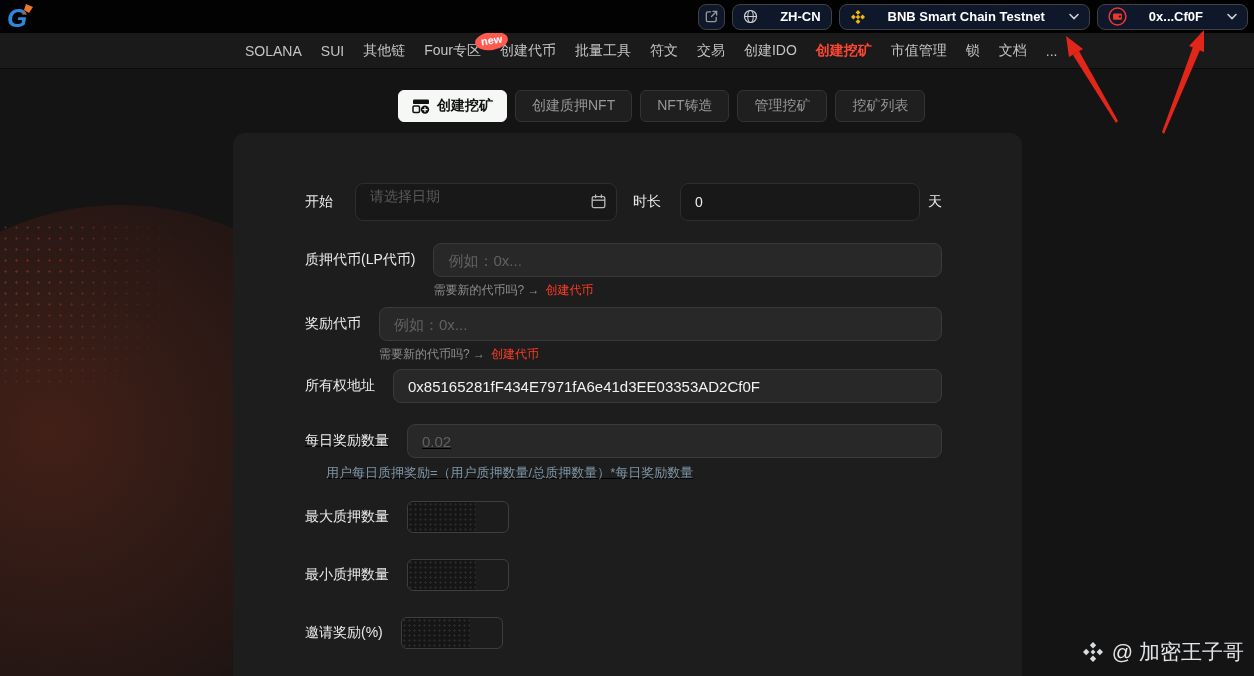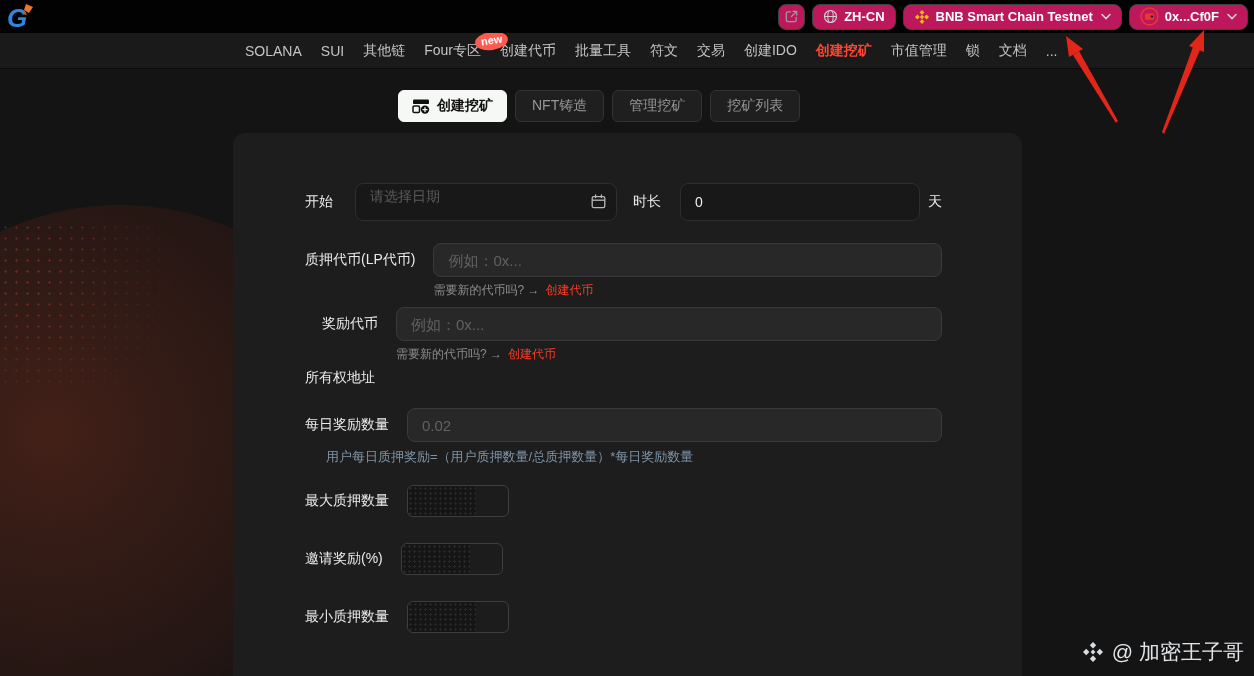--- a/index.html
+++ b/index.html
@@ -15,22 +15,22 @@
     background-image:radial-gradient(rgba(255,96,64,.55) 1px, transparent 1.4px);
     background-size:11px 11px; opacity:.5;
     -webkit-mask-image:radial-gradient(circle at 10% 30%, #000 0%, transparent 75%);
     mask-image:radial-gradient(circle at 10% 30%, #000 0%, transparent 75%); }
 
   
   .topbar { position:absolute; left:0; top:0; width:100%; height:33px; background:#020202;
     display:flex; align-items:center; padding:0 6px 0 5px; z-index:5; }
   .logo { width:32px; height:30px; display:flex; align-items:center; justify-content:center; }
   .topbar-right { margin-left:auto; display:flex; align-items:center; gap:7px; }
-  .tbtn { height:26px; display:flex; align-items:center; gap:6px; padding:0 10px;
-    background:#be185d; border:1px solid #414141; border-radius:8px; color:#fff;
+  .tbtn { height:26px; display:flex; align-items:center; gap:22px; padding:0 10px;
+    background:#0f172a; border:1px solid #414141; border-radius:8px; color:#fff;
     font-size:13px; font-weight:bold; cursor:pointer; white-space:nowrap; }
   .tbtn.icon-only { width:27px; padding:0; justify-content:center; }
   .chev { display:inline-block; margin-left:2px; }
 
   
   .navbar { position:absolute; left:0; top:33px; width:100%; height:36px; background:#1a1a1a;
     border-bottom:1px solid #0b0b0b; display:flex; align-items:center; gap:19px;
     padding-left:245px; z-index:4; }
   .nav-item { color:#c3c3c3; font-size:14px; cursor:pointer; position:relative; white-space:nowrap; }
   .nav-item.active { color:#ff4632; font-weight:bold; }
@@ -68,23 +68,23 @@
   .inp-big { height:34px; background:#282828; border:1px solid #3a3a3a; border-radius:8px;
     color:#f1f1f1; font-size:15px; padding:16px 14px; outline:none; width:100%;
     font-family:"Liberation Sans","DejaVu Sans",sans-serif; }
   .inp-big::placeholder { color:#616161; }
 
   .hint { grid-column:2; margin-top:5px; font-size:12px; color:#8d8d8d; }
   .hint .hint-link { color:#ff3b27; cursor:pointer; margin-left:6px; }
   .hint-blue { grid-column:1 / -1; margin-top:6px; font-size:13px; color:#7e94a6;margin-left:21px; }
 
   .m-row2 { margin-top:22px; }
-  .m-row3 { margin-top:8px;margin-left:17px; }
+  .m-row3 { margin-top:8px; }
   .m-row4 { margin-top:6px; }
-  .m-row5 { margin-top:21px; }
+  .m-row5 { margin-top:21px;text-decoration:underline; }
   .m-row6 { margin-top:19px; }
   .m-row7 { margin-top:26px; }
   .m-row8 { margin-top:26px; }
 
   .stepper { width:102px; height:32px; border:1px solid #3e3e3e; border-radius:6px;
     background:#1c1c1c; margin-left:18px; overflow:hidden; display:flex; cursor:text; }
   .stepper-fill { width:68px; height:100%; background:#151515; border-radius:5px 0 0 5px;
     background-image:radial-gradient(#272727 1px, transparent 1.2px); background-size:5px 5px; }
 
   
@@ -177,20 +177,23 @@
     <div class="tab active">
       <svg width="18" height="18" viewBox="0 0 18 18">
         <rect x="1" y="2.5" width="16" height="4.6" rx="1.2" fill="#101010"></rect>
         <rect x="1" y="9" width="6.5" height="6.5" rx="1.2" fill="none" stroke="#101010" stroke-width="1.5"></rect>
         <circle cx="13" cy="12.6" r="4.2" fill="#101010"></circle>
         <path d="M13 10.6 v4 M11 12.6 h4" stroke="#f5f8f4" stroke-width="1.3" stroke-linecap="round"></path>
       </svg>
       <span>创建挖矿</span>
     </div>
     <div class="tab">
+      <span>创建质押NFT</span>
+    </div>
+    <div class="tab">
       <span>NFT铸造</span>
     </div>
     <div class="tab">
       <span>管理挖矿</span>
     </div>
     <div class="tab">
       <span>挖矿列表</span>
     </div>
   </div>
 
@@ -225,44 +228,45 @@
     <div class="fgrid m-row3">
       <span class="flabel">奖励代币</span>
       <input class="inp-big" type="text" placeholder="例如：0x..." style="">
       <div class="hint">
         <span>需要新的代币吗? →</span><span class="hint-link">创建代币</span>
       </div>
     </div>
 
     <div class="fgrid m-row4">
       <span class="flabel">所有权地址</span>
+      <input class="inp-big" type="text" value="0x85165281fF434E7971fA6e41d3EE03353AD2Cf0F" style="">
     </div>
 
     <div class="fgrid m-row5">
       <span class="flabel">每日奖励数量</span>
       <input class="inp-big" type="text" placeholder="0.02" style="">
       <div class="hint-blue">用户每日质押奖励=（用户质押数量/总质押数量）*每日奖励数量</div>
     </div>
 
     <div class="frow m-row6">
       <span class="flabel">最大质押数量</span>
       <div class="stepper">
           <div class="stepper-fill"></div>
         </div>
     </div>
 
-    <div class="frow m-row8">
-      <span class="flabel">邀请奖励(%)</span>
+    <div class="frow m-row7">
+      <span class="flabel">最小质押数量</span>
       <div class="stepper">
           <div class="stepper-fill"></div>
         </div>
     </div>
 
-    <div class="frow m-row7">
-      <span class="flabel">最小质押数量</span>
+    <div class="frow m-row8">
+      <span class="flabel">邀请奖励(%)</span>
       <div class="stepper">
           <div class="stepper-fill"></div>
         </div>
     </div>
 
   </main>
 
   <svg class="arrows" viewBox="0 0 1254 676">
     <g fill="#e2271a">
       <polygon points="1118,121 1079,51 1073,55 1116,123"></polygon>

